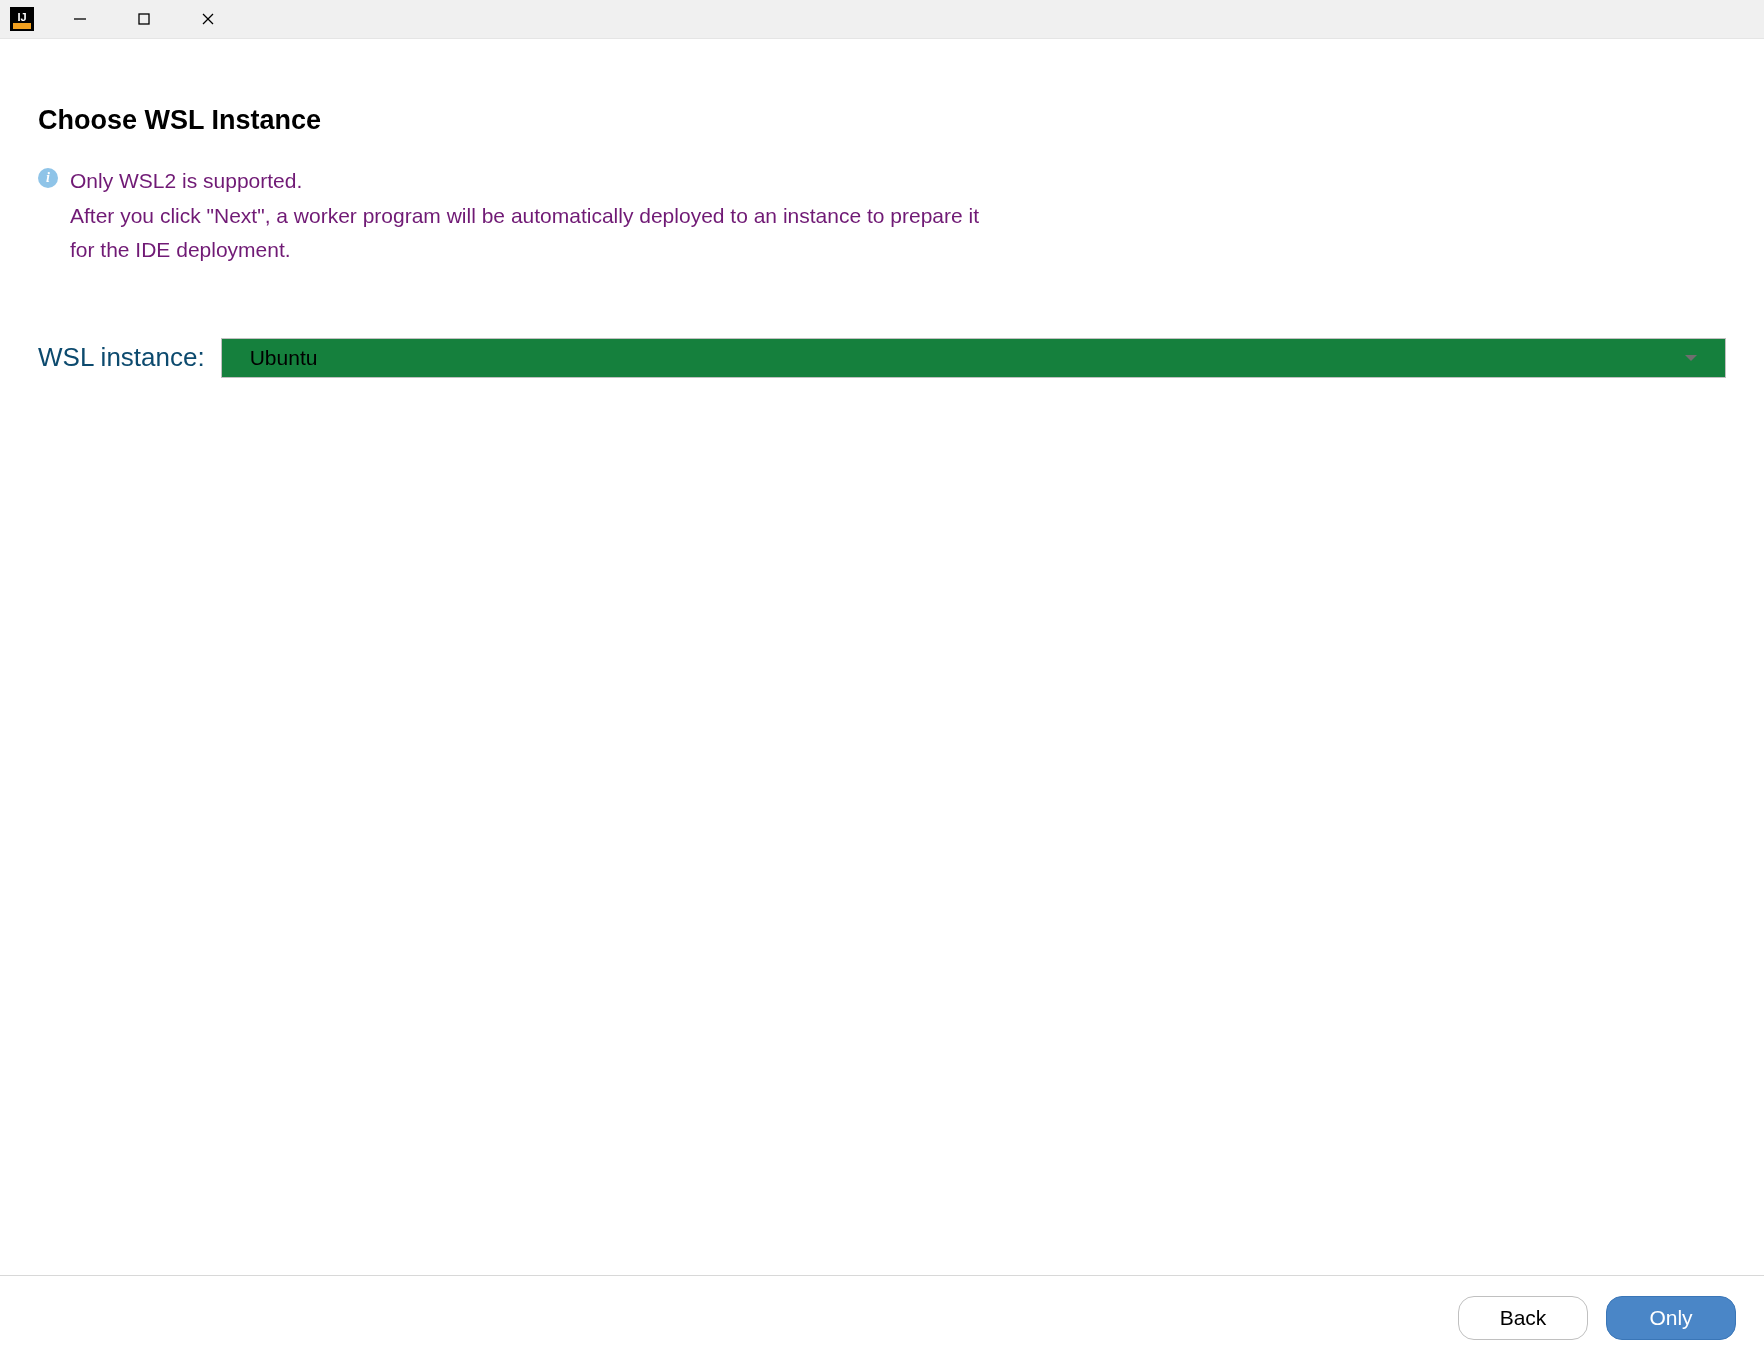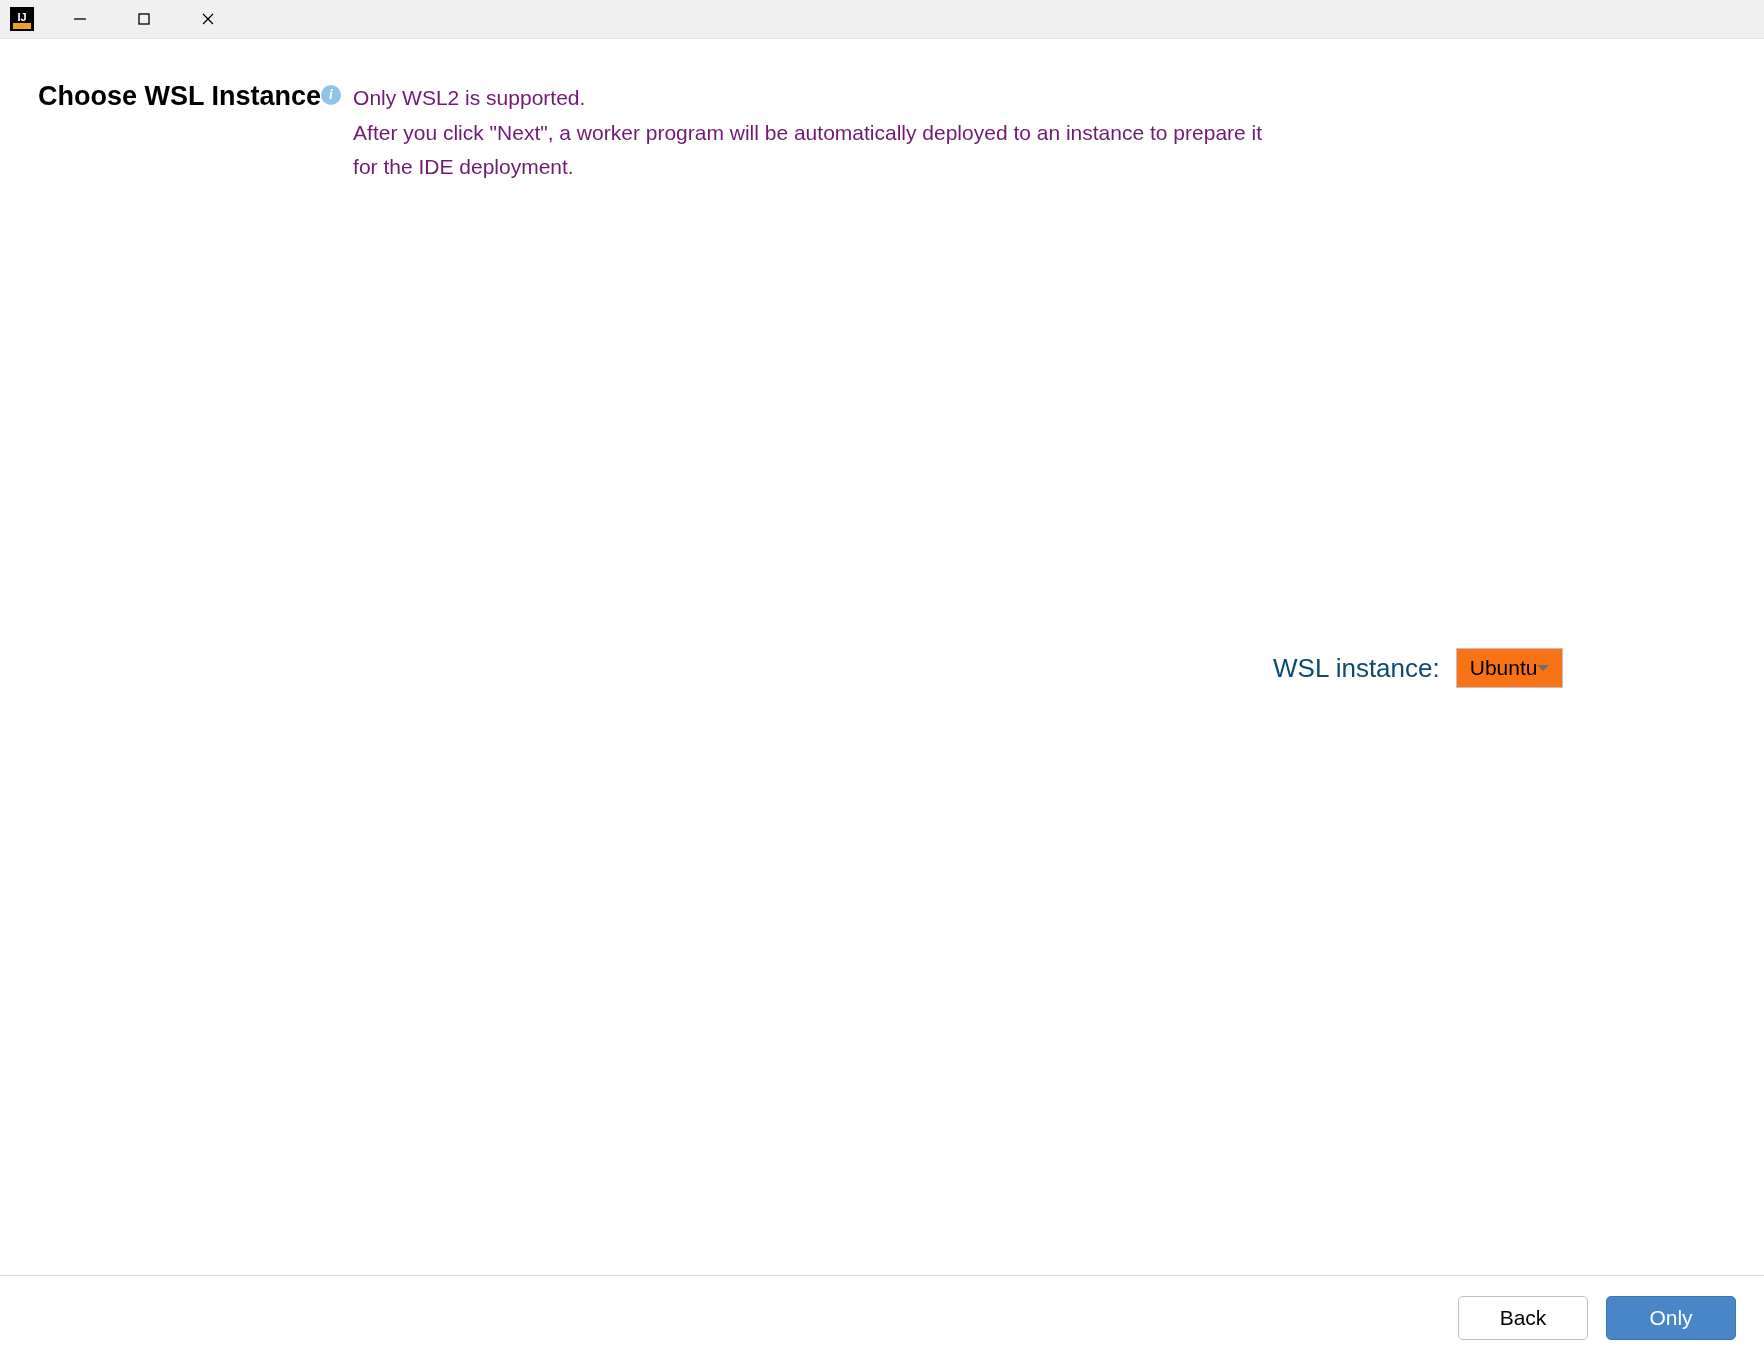--- a/index.html
+++ b/index.html
@@ -81,21 +81,22 @@
     .window-control svg {
       width: 16px;
       height: 16px;
     }
 
     
     .content {
       flex: 1;
       padding: 42px 38px 20px 38px;
       display: flex;
-      flex-direction: row;
+      flex-direction: column;
+      margin-top: 24px;
     }
 
     .page-heading {
       font-size: 27px;
       font-weight: 700;
       color: #000000;
       margin-bottom: 28px;
     }
 
     .info-block {
@@ -144,23 +145,23 @@
       white-space: nowrap;
     }
 
     .select-box {
       flex: 1;
       height: 40px;
       border: 1px solid #c0c0c0;
       display: flex;
       align-items: center;
       justify-content: space-between;
-      padding: 0 13px;
+      padding: 0 28px;
       cursor: pointer;
-      background: #f97316;
+      background: #15803d;
     }
 
     .select-value {
       font-size: 21px;
       color: #000000;
     }
 
     .select-arrow {
       width: 0;
       height: 0;
@@ -175,21 +176,21 @@
       padding: 20px 28px;
       display: flex;
       justify-content: flex-end;
       gap: 18px;
     }
 
     .btn {
       min-width: 130px;
       height: 44px;
       font-size: 21px;
-      border-radius: 5px;
+      border-radius: 16px;
       cursor: pointer;
       display: flex;
       align-items: center;
       justify-content: center;
       font-family: inherit;
     }
 
     .btn-secondary {
       background: #ffffff;
       border: 1px solid #c0c0c0;

